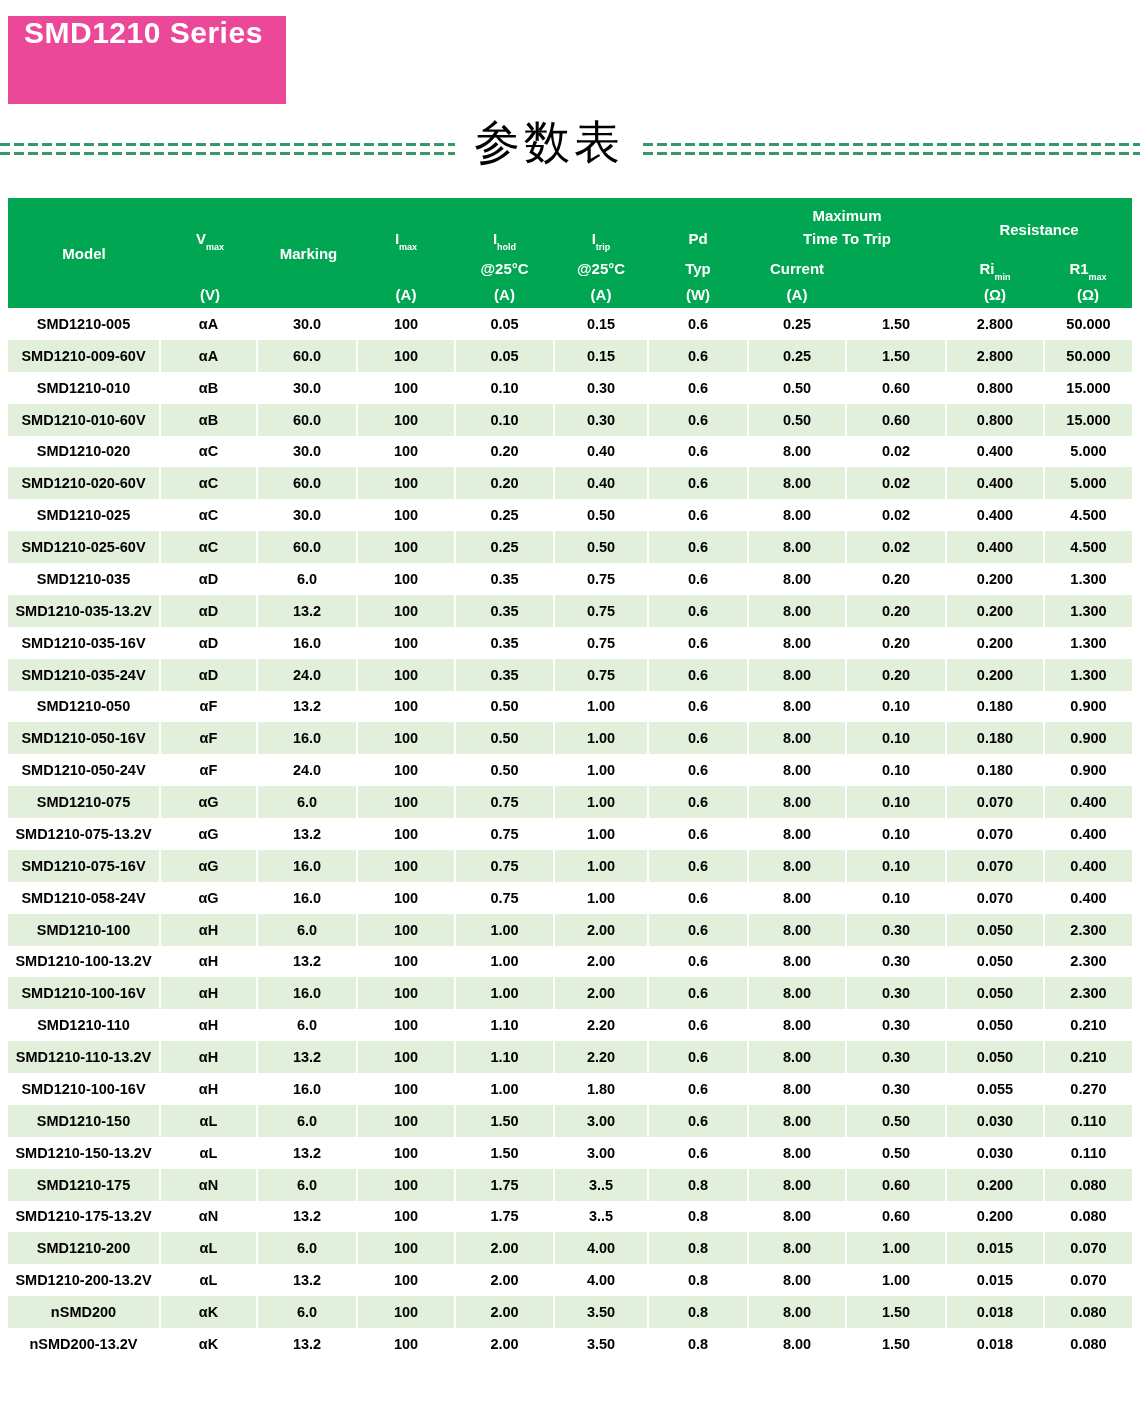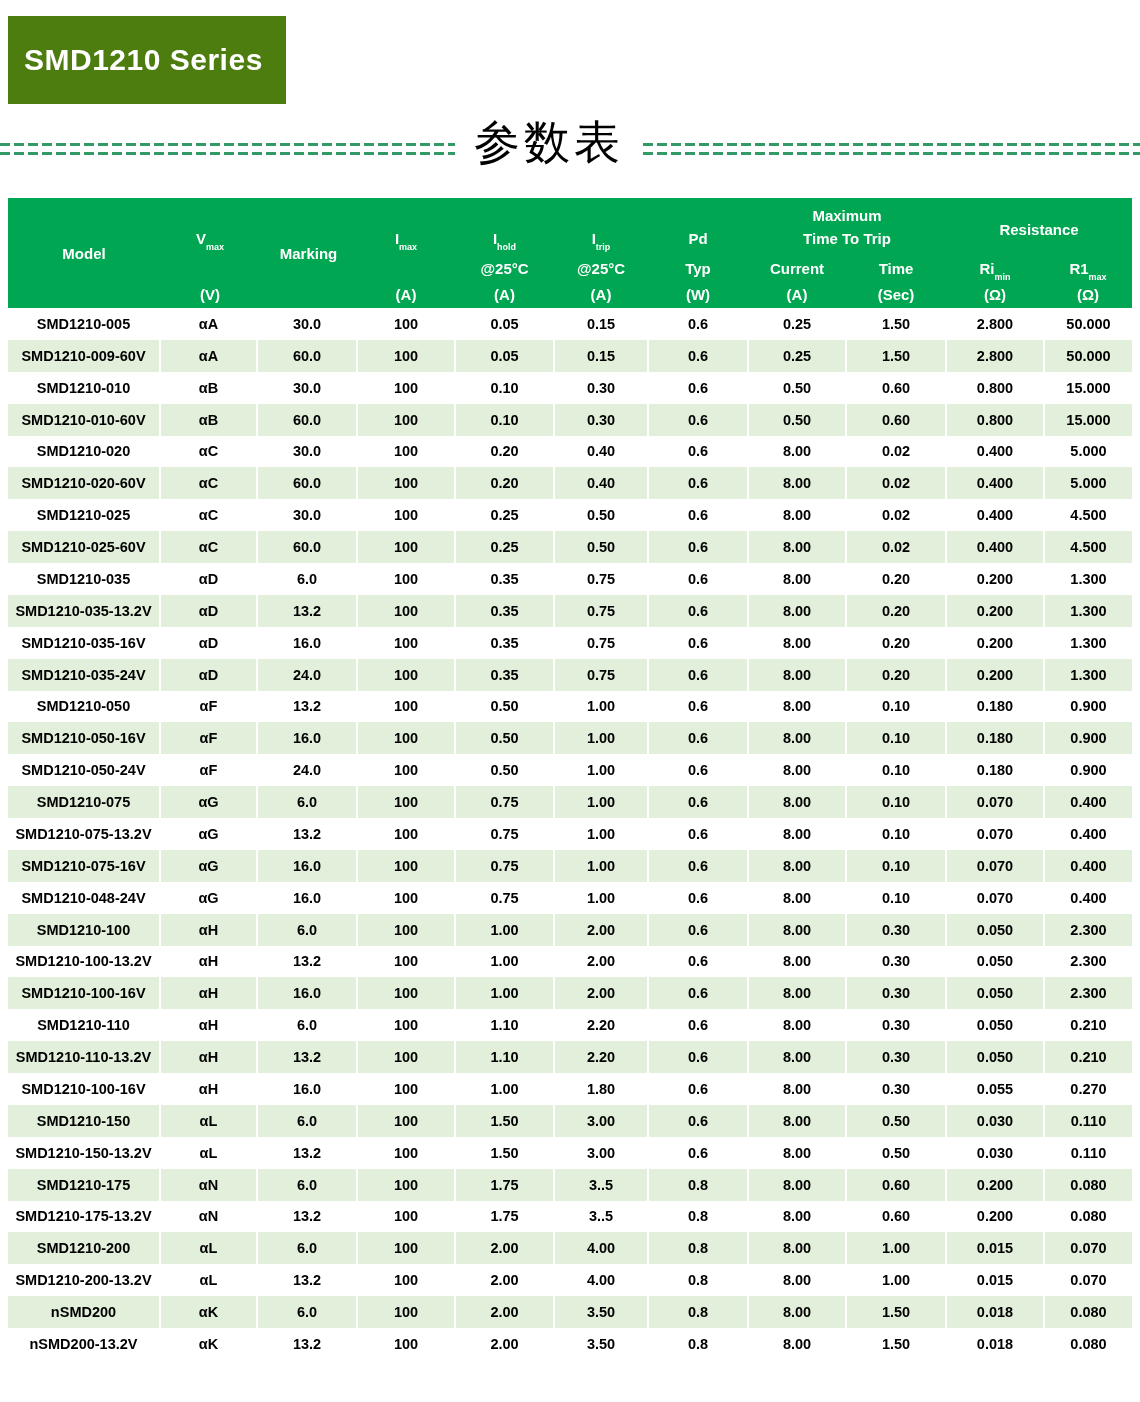--- a/index.html
+++ b/index.html
@@ -9,23 +9,22 @@
     height:1402px;
     background:#ffffff;
     font-family:"Liberation Sans", sans-serif;
     overflow:hidden;
   }
   
   .banner{
     position:absolute;
     left:8px; top:16px;
     width:278px; height:88px;
-    background:#4d7c0f;
+    background:#ec4899;
     display:flex;
-    align-items:center;
   }
   .banner-title{
     color:#ffffff;
     font-weight:bold;
     font-size:30px;
     padding-left:16px;
     letter-spacing:0.5px;
   }
   
   .title-band{position:absolute; left:0; top:110px; width:1052px; height:80px;}
@@ -148,24 +147,20 @@
         <div class="hline l3">Typ</div>
         <div class="hline l4">(W)</div>
       </div>
       <div class="hcol w-tripgrp">
         <div class="hline l1">Maximum</div>
         <div class="hline l2">Time To Trip</div>
         <div class="sub-cols">
           <div class="sub-col w-cur">
             <div class="hline l3">Current</div>
             <div class="hline l4">(A)</div>
-          </div>
-          <div class="sub-col w-time">
-            <div class="hline l3">Time</div>
-            <div class="hline l4">(Sec)</div>
           </div>
         </div>
       </div>
       <div class="hcol w-resgrp">
         <div class="hline lr">Resistance</div>
         <div class="sub-cols">
           <div class="sub-col w-rimin">
             <div class="hline l3"><span>Ri</span><sub class="hsub">min</sub></div>
             <div class="hline l4">(Ω)</div>
           </div>
@@ -420,21 +415,21 @@
             <td>100</td>
             <td>0.75</td>
             <td>1.00</td>
             <td>0.6</td>
             <td>8.00</td>
             <td>0.10</td>
             <td>0.070</td>
             <td>0.400</td>
           </tr>
           <tr>
-            <td>SMD1210-048-24V</td>
+            <td>SMD1210-058-24V</td>
             <td>αG</td>
             <td>16.0</td>
             <td>100</td>
             <td>0.75</td>
             <td>1.00</td>
             <td>0.6</td>
             <td>8.00</td>
             <td>0.10</td>
             <td>0.070</td>
             <td>0.400</td>

